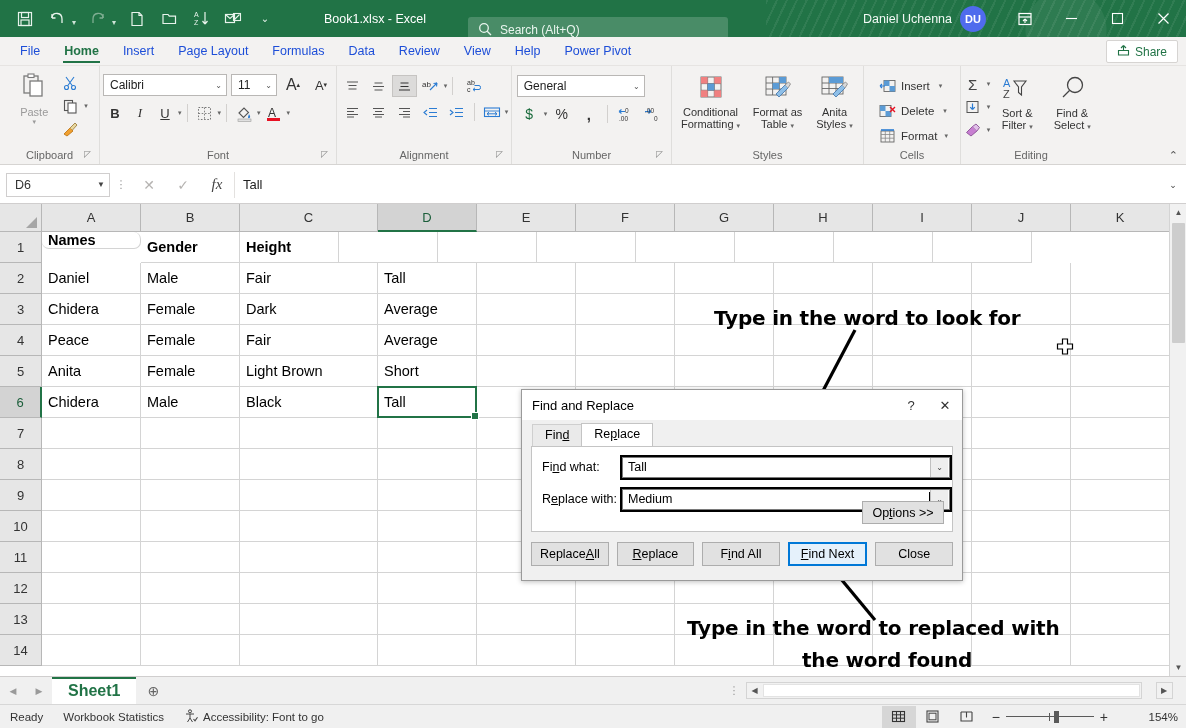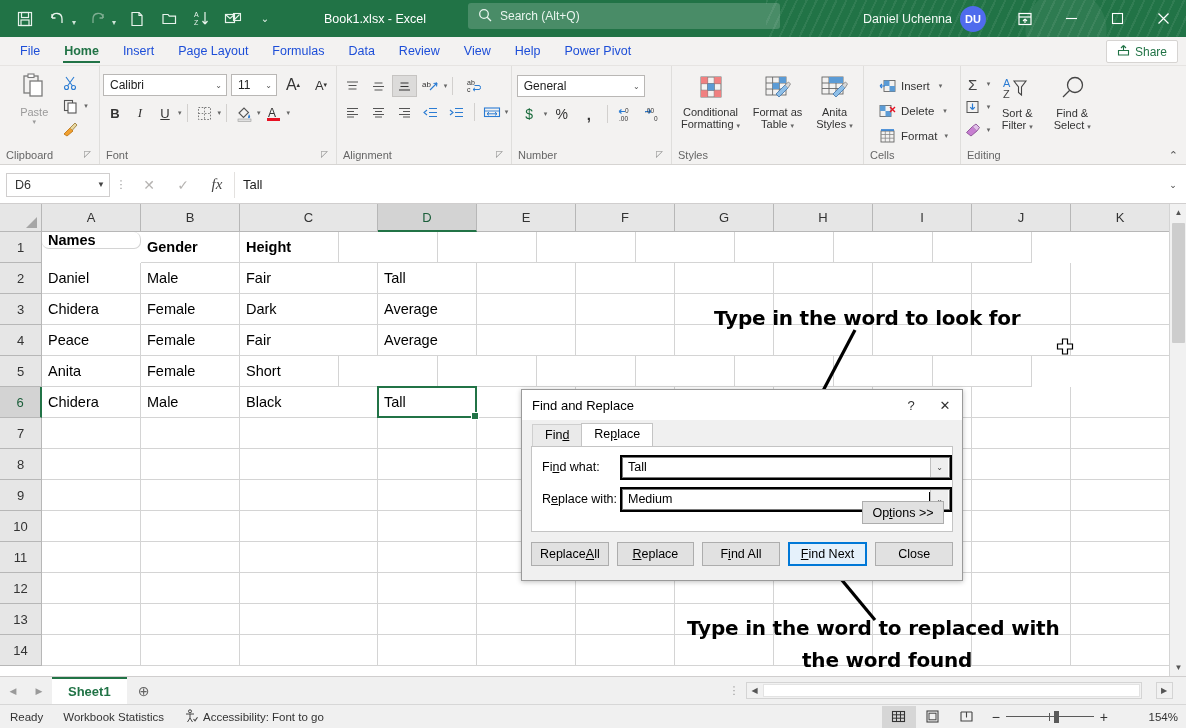--- a/index.html
+++ b/index.html
@@ -29,21 +29,21 @@
   .qat-btn {
     width: 30px; height: 28px; display: flex; align-items: center; justify-content: center;
     color: #e8f3ec; font-size: 15px; line-height: 1;
   }
   .qat-chev { font-size: 8px; margin-left: -6px; color: #cfe3d7; width: 12px; display:flex; align-items:flex-end; justify-content:center; height:28px; padding-bottom:6px;}
   .tb-title {
     position: absolute; left: 0; right: 0; text-align: center; font-size: 12.5px;
     color: #fff; pointer-events: none; width: 750px;
   }
   .searchbox {
-    position: absolute; left: 468px; top: 3px; width: 312px; height: 26px;
+    position: absolute; left: 468px; top: 17px; width: 260px; height: 26px;
     background: rgba(255,255,255,.18); border-radius: 3px;
     display: flex; align-items: center; padding-left: 10px; gap: 8px;
     color: #e9f5ee; font-size: 12px; z-index: 3;
   }
   .account { position: absolute; right: 200px; top: 0; height: 37px; display: flex; align-items: center; gap: 8px; z-index: 3;}
   .account .nm { font-size: 12.5px; color: #f2f9f5; }
   .avatar {
     width: 26px; height: 26px; border-radius: 50%; background: #4f6bed; color: #fff;
     font-size: 11px; font-weight: bold; display: flex; align-items: center; justify-content: center;
   }
@@ -73,21 +73,21 @@
   
   .ribbon {
     position: absolute; left: 0; top: 66px; width: 1186px; height: 99px;
     background: #f3f2f1; border-bottom: 1px solid #d6d4d2;
     display: flex; align-items: stretch;
   }
   .rgroup { position: relative; display: flex; flex-direction: column; align-items: center;
             border-right: 1px solid #dfdedc; padding: 4px 6px 0 6px; }
   .rgroup-body { flex: 1; display: flex; align-items: flex-start; }
   .rgroup-label {
-    font-size: 11px; color: #666; height: 17px; line-height: 17px; width: 100%; 
+    font-size: 11px; color: #666; height: 17px; line-height: 17px; width: 100%; text-align: center;
     position: relative;
   }
   .dialog-launcher { position: absolute; right: 2px; bottom: 1px; font-size: 9px; color: #888; }
   .bigbtn {
     display: flex; flex-direction: column; align-items: center; justify-content: flex-start;
     font-size: 11px; color: #333; width: 62px; padding-top: 3px; line-height: 1.12; text-align: center;
   }
   .bigbtn .gl { font-size: 20px; line-height: 24px; }
   .smbtn { display: flex; align-items: center; gap: 3px; font-size: 11.5px; color: #333; height: 22px; }
   .icobox { width: 22px; height: 20px; display: flex; align-items: center; justify-content: center; font-size: 13px; color: #444;}
@@ -198,21 +198,21 @@
   .dbtn { height: 24px; background: #e1e1e1; border: 1px solid #adadad; display: flex; align-items: center;
           justify-content: center; font-size: 12.5px; flex: 1; }
   .dbtn.focus { border: 2px solid #0078d7; background: #e5f1fb; }
   u.ul { text-decoration: underline; }
 
   
   .sheetbar { position: absolute; left: 0; top: 676px; width: 1186px; height: 28px; background: #f0f0f0;
               border-top: 1px solid #d0cece; display: flex; align-items: center; }
   .nav-arrow { width: 26px; height: 26px; display: flex; align-items: center; justify-content: center;
                font-size: 9px; color: #9a9a9a; }
-  .stab { height: 27px; padding: 0 16px; display: flex; align-items: center; font-size: 13px;
+  .stab { height: 27px; padding: 0 16px; display: flex; align-items: center; font-size: 16px;
           color: #217346; font-weight: bold; background: #fff; border-top: 2px solid #217346; margin-top:-1px;}
   .addsheet { width: 34px; height: 26px; display: flex; align-items: center; justify-content: center;
               font-size: 14px; color: #666; }
   .hs-dots { margin-left: auto; width: 24px; text-align: center; color: #9a9a9a; font-size: 11px; }
   .hscroll { width: 396px; height: 17px; background: #f1f1f1; border: 1px solid #d4d4d4; display: flex; align-items: center;}
   .hs-arrow { width: 15px; height: 15px; display: flex; align-items: center; justify-content: center; font-size: 8px; color: #555;}
   .hs-thumb { flex: 1; height: 13px; background: #fff; margin: 0 1px; border: 1px solid #e3e3e3;}
   .hs-right { width: 44px; }
 
   
@@ -812,20 +812,21 @@
           <div class="cell" style="width: 99px; height: 31px;"></div>
           <div class="cell" style="width: 99px; height: 31px;"></div>
           <div class="cell" style="width: 99px; height: 31px;"></div>
           <div class="cell" style="width: 99px; height: 31px;"></div>
           <div class="cell" style="width: 99px; height: 31px;"></div>
           <div class="cell" style="width: 99px; height: 31px;"></div>
         </div>
         <div class="crow">
           <div class="cell" style="width: 99px; height: 31px;">Anita</div>
           <div class="cell" style="width: 99px; height: 31px;">Female</div>
+          <div class="cell" style="width: 138px; height: 31px;">Light Brown</div>
           <div class="cell" style="width: 99px; height: 31px;">Short</div>
           <div class="cell" style="width: 99px; height: 31px;"></div>
           <div class="cell" style="width: 99px; height: 31px;"></div>
           <div class="cell" style="width: 99px; height: 31px;"></div>
           <div class="cell" style="width: 99px; height: 31px;"></div>
           <div class="cell" style="width: 99px; height: 31px;"></div>
           <div class="cell" style="width: 99px; height: 31px;"></div>
           <div class="cell" style="width: 99px; height: 31px;"></div>
         </div>
         <div class="crow">

